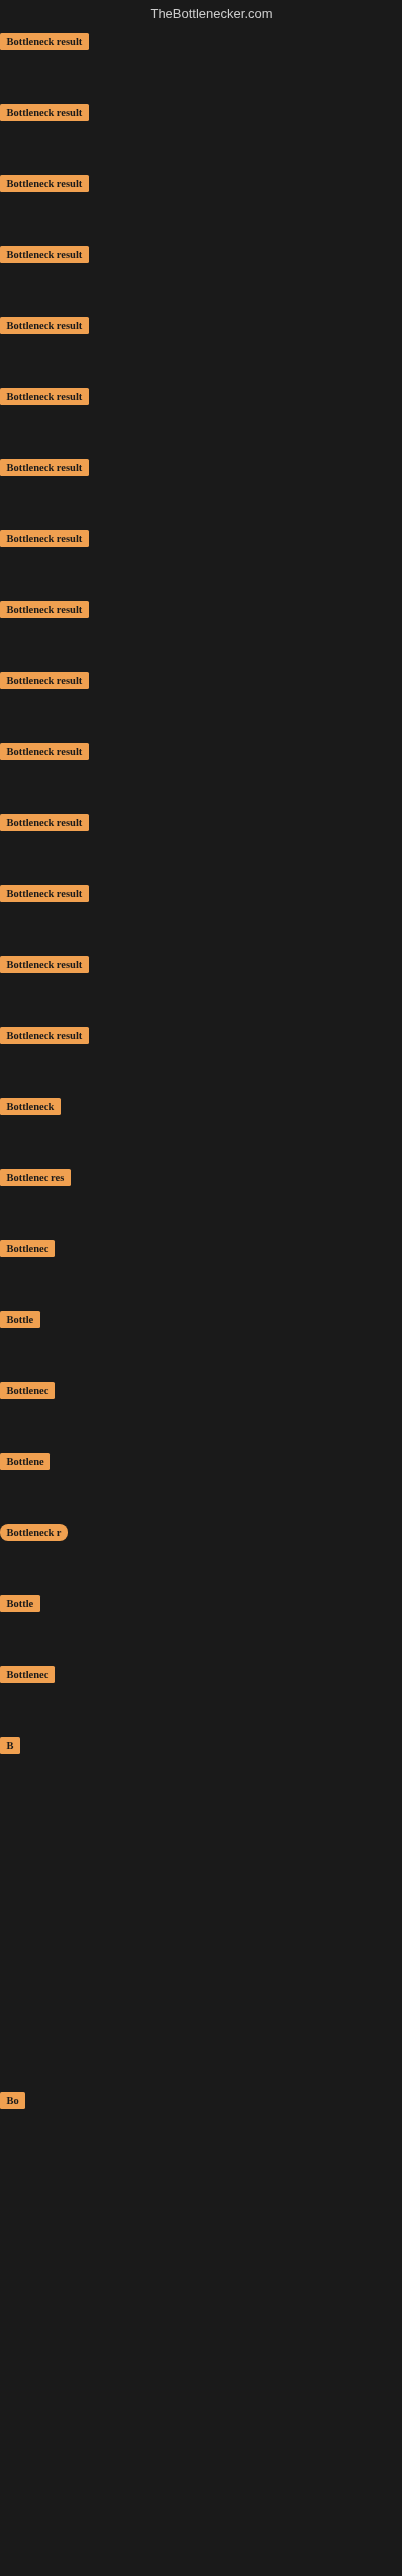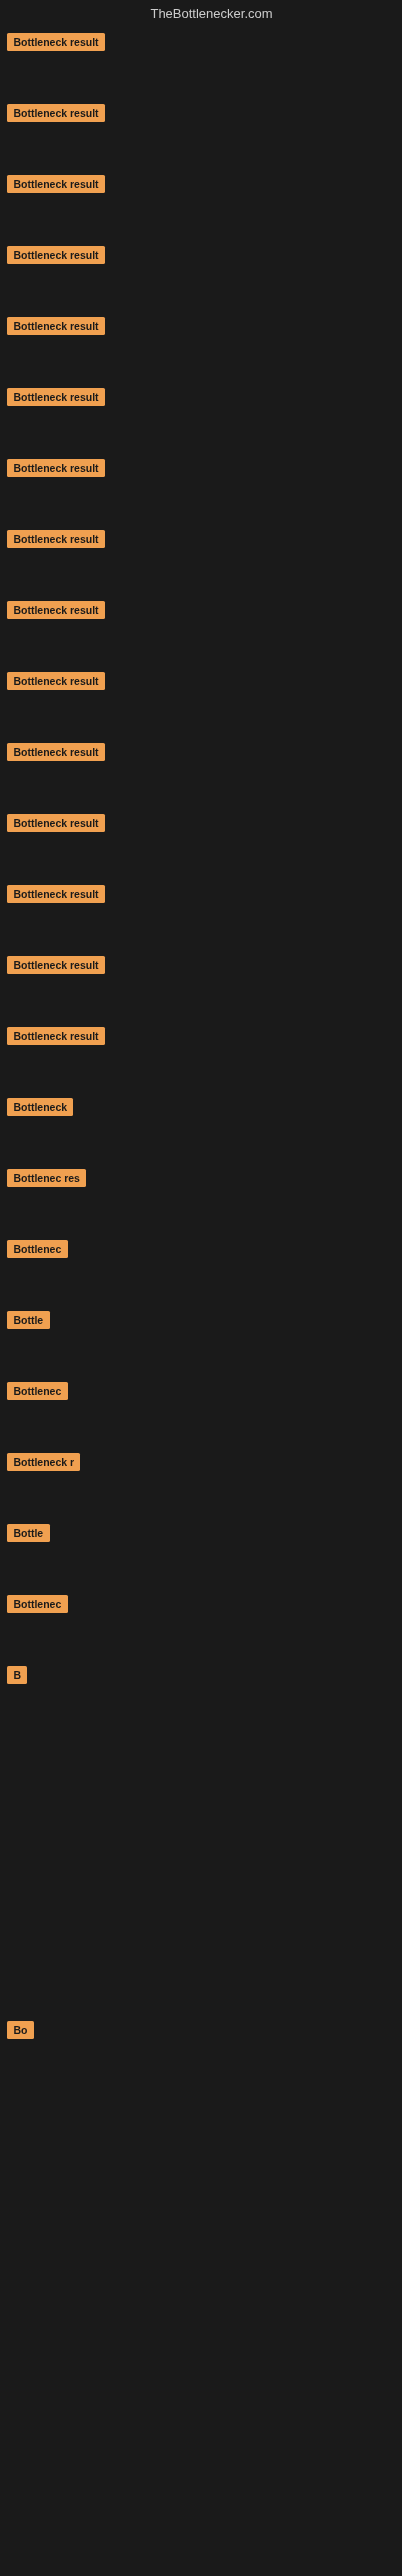--- a/index.html
+++ b/index.html
@@ -23,23 +23,24 @@
       margin-left: 20px;
     }
     .bottleneck-badge {
       display: inline-block;
       background-color: #f0a050;
       color: #1a1a1a;
       font-size: 10.5px;
       font-weight: bold;
       padding: 3.2px 6.4px;
       border-radius: 1.6px;
-      margin-left: 7px;
+      margin-left: 0;
       white-space: nowrap;
       overflow: hidden;
+      font-family: Liberation Serif, serif;
     }
     .row {
       height: 71px;
       display: flex;
       align-items: flex-start;
       padding-top: 8px;
     }
   </style>
 </head>
 <body>
@@ -103,21 +104,24 @@
     <div class="row">
       <span class="bottleneck-badge" style="max-width: 72px;">Bottlenec</span>
     </div>
     <div class="row">
       <span class="bottleneck-badge" style="max-width: 55px;">Bottle</span>
     </div>
     <div class="row">
       <span class="bottleneck-badge" style="max-width: 72px;">Bottlenec</span>
     </div>
     <div class="row">
-      <span class="bottleneck-badge" style="max-width: 87px;">Bottleneck r</span>
+      <span class="bottleneck-badge" style="max-width: 64px;">Bottlene</span>
+    </div>
+    <div class="row">
+      <span class="bottleneck-badge" style="max-width: 87px; border-radius: 8px;">Bottleneck r</span>
     </div>
     <div class="row">
       <span class="bottleneck-badge" style="max-width: 55px;">Bottle</span>
     </div>
     <div class="row">
       <span class="bottleneck-badge" style="max-width: 72px;">Bottlenec</span>
     </div>
     <div class="row">
       <span class="bottleneck-badge" style="max-width: 31px;">B</span>
     </div>

